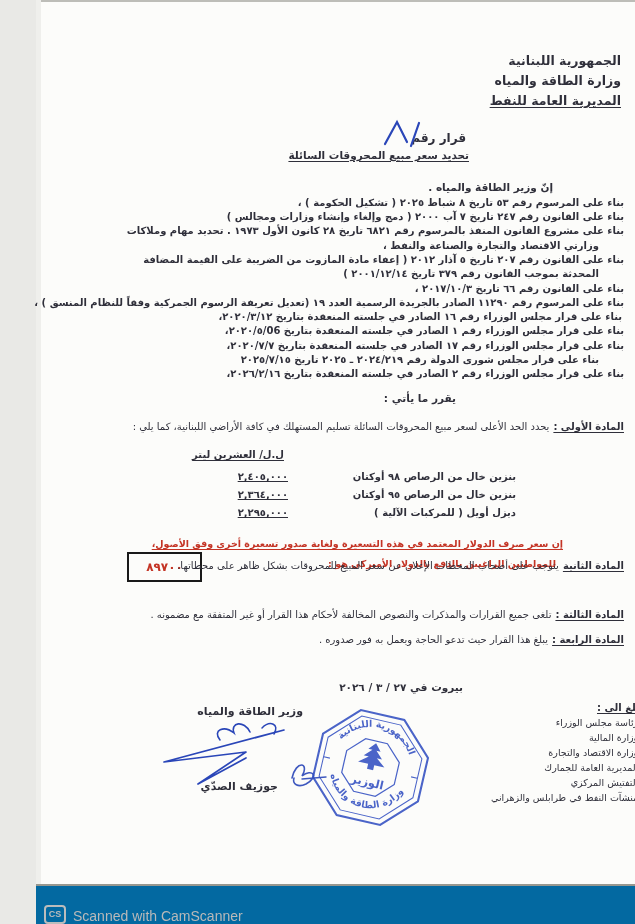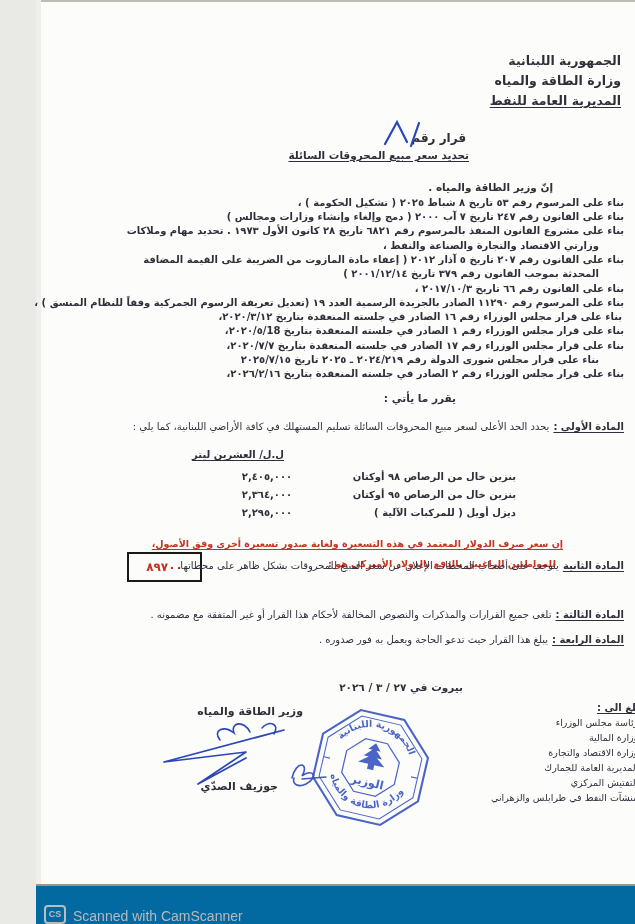--- a/index.html
+++ b/index.html
@@ -11,22 +11,22 @@
   .edge-right-line{position:absolute;right:13px;top:0;width:2px;height:886px;background:#9b9b96;}
   .edge-right-shade{position:absolute;right:0;top:0;width:13px;height:886px;background:#ebebe8;}
   .edge-bottom{position:absolute;left:0;top:884px;width:635px;height:2px;background:#97978f;}
   .ln{position:absolute;direction:rtl;white-space:nowrap;color:#2f2f3a;font-size:10px;}
   .b{font-weight:bold;}
   .u{text-decoration:underline;text-underline-offset:2px;}
   .hdr{font-size:12.5px;font-weight:bold;}
   .red{color:#c43425;font-weight:bold;font-size:9.5px;}
   .price-name{position:absolute;direction:rtl;white-space:nowrap;right:155px;
     font-weight:bold;font-size:10px;color:#2f2f3a;}
-  .price-value{position:absolute;left:199px;width:64px;text-align:center;direction:ltr;
-    font-weight:bold;font-size:10px;color:#2f2f3a;letter-spacing:1px;white-space:nowrap;}
+  .price-value{position:absolute;left:188px;width:64px;text-align:right;direction:ltr;
+    font-weight:bold;font-size:10px;color:#2f2f3a;letter-spacing:1px;white-space:nowrap;text-decoration:underline;}
   .art-label{font-weight:bold;text-decoration:underline;text-underline-offset:2px;margin-left:4px;}
   .rate-box{position:absolute;left:91px;top:552px;width:71px;height:26px;
     border:2.5px solid #191919;display:flex;align-items:center;justify-content:center;}
   .rate-box span{color:#c43425;font-weight:bold;font-size:12px;letter-spacing:3px;direction:rtl;}
   .dist-item{position:absolute;direction:rtl;white-space:nowrap;right:27px;
     font-size:9.5px;color:#2f2f3a;}
   .stamp-wrap{position:absolute;left:272px;top:700px;width:125px;height:135px;
     transform:rotate(13deg);opacity:.88;}
   .sig-wrap{position:absolute;left:118px;top:716px;width:148px;height:70px;}
   .scribble-wrap{position:absolute;left:250px;top:748px;width:42px;height:52px;opacity:.9;}
@@ -65,21 +65,21 @@
   <div class="ln b" style="top:181px;right:118px;font-size:10.5px">إنّ وزير الطاقة والمياه .</div>
   <div class="ln b" style="top:197px;right:47px">بناء على المرسوم رقم ٥٣  تاريخ ٨ شباط ٢٠٢٥ ( تشكيل الحكومة ) ،</div>
   <div class="ln b" style="top:211px;right:47px">بناء على القانون رقم ٢٤٧ تاريخ ٧ آب ٢٠٠٠ ( دمج وإلغاء وإنشاء وزارات ومجالس )</div>
   <div class="ln b" style="top:225px;right:47px">بناء على مشروع القانون المنفذ بالمرسوم رقم ٦٨٢١ تاريخ ٢٨ كانون الأول ١٩٧٣ . تحديد مهام وملاكات</div>
   <div class="ln b" style="top:240px;right:72px">وزارتي الاقتصاد والتجارة والصناعة والنفط ،</div>
   <div class="ln b" style="top:254px;right:47px">بناء على القانون رقم ٢٠٧ تاريخ ٥ آذار ٢٠١٢ ( إعفاء مادة المازوت من الضريبة على القيمة المضافة</div>
   <div class="ln b" style="top:268px;right:72px">المحدثة بموجب القانون رقم ٣٧٩ تاريخ ٢٠٠١/١٢/١٤ )</div>
   <div class="ln b" style="top:283px;right:47px">بناء على القانون رقم ٦٦ تاريخ ٢٠١٧/١٠/٣ ،</div>
   <div class="ln b" style="top:297px;right:47px">بناء على المرسوم رقم ١١٢٩٠ الصادر بالجريدة الرسمية العدد ١٩ (تعديل تعريفة الرسوم الجمركية وفقاً للنظام المنسق ) ،</div>
   <div class="ln b" style="top:311px;right:49px">بناء على قرار مجلس الوزراء رقم ١٦ الصادر في جلسته المنعقدة بتاريخ ٢٠٢٠/٣/١٢،</div>
-  <div class="ln b" style="top:325px;right:47px">بناء على قرار مجلس الوزراء رقم ١ الصادر في جلسته المنعقدة بتاريخ ٢٠٢٠/٥/18،</div>
+  <div class="ln b" style="top:325px;right:47px">بناء على قرار مجلس الوزراء رقم ١ الصادر في جلسته المنعقدة بتاريخ ٢٠٢٠/٥/06،</div>
   <div class="ln b" style="top:340px;right:47px">بناء على قرار مجلس الوزراء رقم ١٧ الصادر في جلسته المنعقدة بتاريخ ٢٠٢٠/٧/٧،</div>
   <div class="ln b" style="top:354px;right:72px">بناء على قرار مجلس شورى الدولة رقم ٢٠٢٤/٢١٩ ـ ٢٠٢٥  تاريخ ٢٠٢٥/٧/١٥</div>
   <div class="ln b" style="top:368px;right:47px">بناء على قرار مجلس الوزراء رقم ٢ الصادر في جلسته المنعقدة بتاريخ ٢٠٢٦/٢/١٦،</div>
 
   <div class="ln b" style="top:392px;right:215px;font-size:10.5px">يقرر ما يأتي :</div>
   <div class="ln" style="top:421px;right:47px">
     <span class="art-label">المادة الأولى :</span><span>يحدد الحد الأعلى لسعر مبيع المحروقات السائلة تسليم المستهلك في كافة الأراضي اللبنانية، كما يلي :</span>
   </div>
   <div class="ln b u" style="top:449px;right:387px">ل.ل/ العشرين ليتر</div>
 

